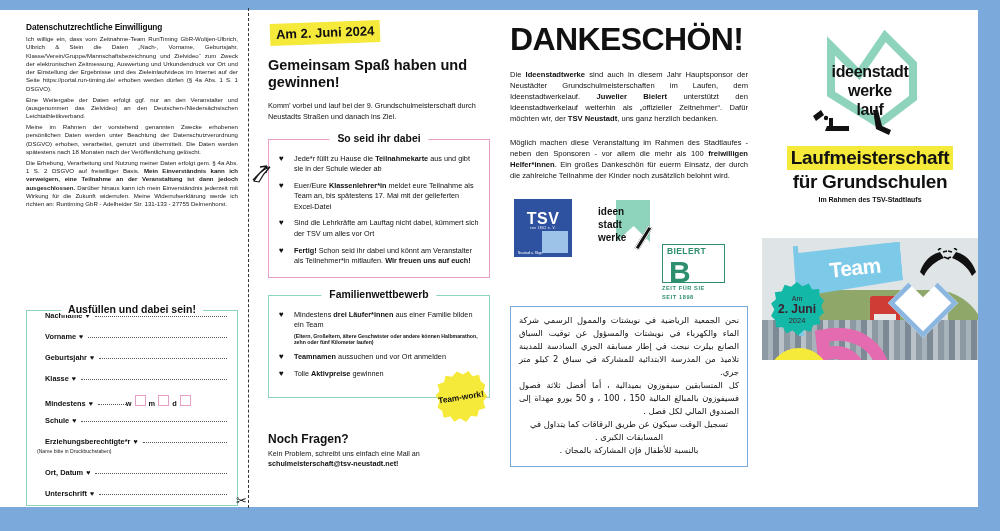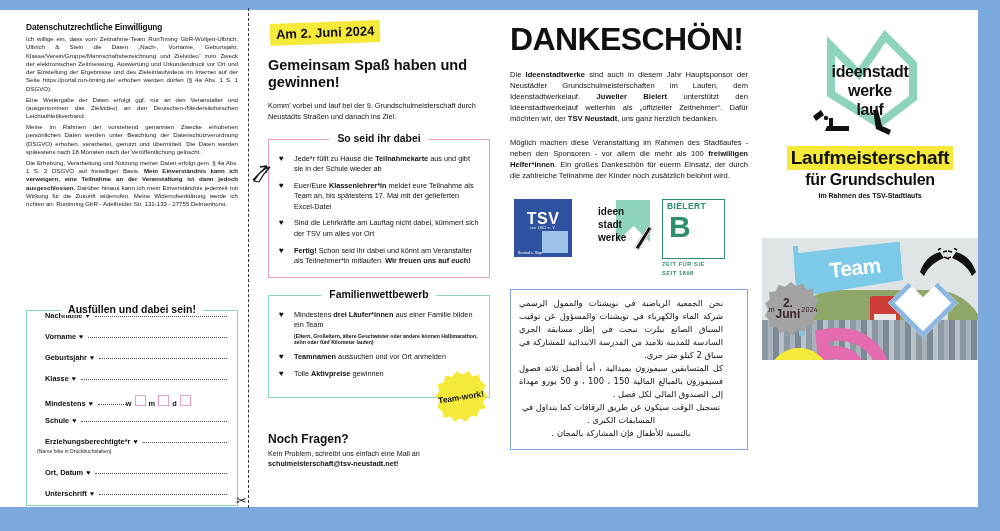--- a/index.html
+++ b/index.html
@@ -102,41 +102,41 @@
   .logo-tsv .sq { position:absolute; right:4px; bottom:4px; width:26px; height:22px; background:#9dc3e8; }
   .logo-tsv .foot { position:absolute; left:4px; bottom:2px; color:#fff; font-size:3.1px; }
 
   .logo-isw { width:62px; height:58px; position:relative; }
   .logo-isw .chev { position:absolute; right:-2px; top:1px; width:34px; height:42px; background:#8ed4bd;
       clip-path: polygon(0 0,100% 0,100% 100%,52% 62%,0 100%); }
   .logo-isw .slash { position:absolute; right:2px; bottom:6px; width:5px; height:26px; background:#111;
       transform:rotate(32deg); border:1.5px solid #fff;}
   .logo-isw .lw { position:absolute; left:12px; top:6px; font-size:10px; font-weight:bold; color:#111; line-height:13px;}
   .logo-biel { width:68px; position:relative; }
-  .logo-biel .inner { border:1.6px solid #2e8f6e; width:63px; height:60px; position:relative; }
+  .logo-biel .inner { border:1.6px solid #2e8f6e; width:63px; height:39px; position:relative;margin-top:45px; }
   .logo-biel .bw { position:absolute; left:4px; top:1px; font-size:8.5px; font-weight:bold; color:#2e8f6e; letter-spacing:0.4px; }
   .logo-biel .bigB { position:absolute; left:6px; top:12px; font-size:30px; font-weight:bold; color:#2e8f6e; line-height:30px; }
   .logo-biel .bsub { font-size:5.6px; font-weight:bold; color:#2e8f6e; letter-spacing:0.6px; line-height:7px; margin-top:2px; }
 
-  .arabic-box { border:1.4px solid #7ba9dc; margin-top:12px; padding:7px 24px 9px 8px; }
+  .arabic-box { border:1.4px solid #7ba9dc; margin-top:5px; padding:7px 8px 9px 8px; }
   .ar { direction:rtl; text-align:justify; font-family:"DejaVu Sans", sans-serif;
         font-size:8.4px; line-height:13px; color:#111; }
   .ar.center { text-align:center; }
 
   
   .col4 { position:absolute; left:762px; top:10px; width:216px; height:350px; background:#fff; overflow:hidden; }
   .isw-big { position:relative; width:150px; height:108px; margin:16px auto 0 auto; }
   .isw-big .chev2 {position:absolute; left:22px; top:2px; width:110px; height:104px;}
   .isw-big .wrd { position:absolute; left:14px; top:36px; width:122px; text-align:center;
       font-size:16px; font-weight:bold; color:#111; line-height:19px; letter-spacing:-0.3px;}
   .isw-big .runner { position:absolute; left:12px; bottom:-2px; width:90px; height:34px;}
 
   .lm-title { margin-top:12px; text-align:center; }
   .lm-1 { display:inline-block; background:#f5e93a; font-size:19px; font-weight:bold; color:#111; padding:1px 4px; letter-spacing:-0.3px;}
-  .lm-2 { font-size:16px; font-weight:bold; color:#111; letter-spacing:-0.3px; margin-top:1px;}
+  .lm-2 { font-size:19px; font-weight:bold; color:#111; letter-spacing:-0.3px; margin-top:1px;}
   .lm-3 { font-size:7px; font-weight:bold; color:#111; margin-top:3px; }
 
   .photo { position:absolute; left:0; top:228px; width:216px; height:269px; overflow:hidden; background:#e7e7e7;}
   .ph-sky { position:absolute; left:0; top:0; width:216px; height:90px; background:#dfe4e6; }
   .ph-green { position:absolute; left:24px; top:52px; width:200px; height:52px; background:#8fa86a; border-radius:60px 60px 0 0;}
   .ph-red { position:absolute; left:108px; top:58px; width:30px; height:44px; background:#cf3b35; border-radius:3px;}
   .ph-redlbl { position:absolute; left:112px; top:76px; width:22px; height:7px; background:#e8e8e8; }
   .ph-van { position:absolute; left:146px; top:66px; width:40px; height:26px; background:#d9dde0; border-radius:3px;}
   .ph-crowd { position:absolute; left:0; top:82px; width:216px; height:66px;
       background:repeating-linear-gradient(90deg,#8d9aa4 0 6px,#a7b2ba 6px 11px,#7d8a95 11px 17px,#b9c2c8 17px 22px);}
@@ -147,22 +147,22 @@
   .runner-g .bib { position:absolute; background:#8dd17f; color:#1a1a1a; font-size:7px;
       font-weight:bold; display:flex; align-items:center; justify-content:center; }
   .runner-g .legs { position:absolute; background:#2b2b33; }
 
   
   .flag { position:absolute; left:36px; top:236px; width:104px; height:46px; background:#7cc9e8;
       clip-path: polygon(0 6%,100% 0,100% 84%,0 100%); transform:rotate(-5deg);}
   .flag-txt { position:absolute; left:48px; top:246px; width:90px; text-align:center;
       font-size:21px; font-weight:bold; color:#fff; transform:rotate(-6deg); letter-spacing:-0.5px;}
   .flagpole { position:absolute; left:34px; top:236px; width:5px; height:90px; background:#7cc9e8; transform:rotate(-4deg);}
-  .date-burst { position:absolute; left:2px; top:272px; width:54px; height:54px; background:#a3a3a3;
-      display:flex; flex-direction:row; align-items:center; justify-content:center; text-align:center;
+  .date-burst { position:absolute; left:8px; top:272px; width:54px; height:54px; background:#14b8a6;
+      display:flex; flex-direction:column; align-items:center; justify-content:center; text-align:center;
       clip-path: polygon(50% 0%,60% 8%,72% 3%,78% 14%,91% 13%,92% 26%,100% 34%,95% 45%,100% 57%,91% 65%,93% 78%,80% 80%,75% 92%,63% 89%,52% 99%,42% 90%,30% 95%,24% 84%,11% 84%,10% 71%,2% 63%,8% 51%,2% 40%,11% 32%,9% 19%,22% 17%,27% 5%,39% 9%);
       color:#3a2230; line-height:11px;}
   .db1 { font-size:7px; } .db2 { font-size:12px; font-weight:bold; } .db3 { font-size:7.5px; }
   .nine-y { position:absolute; left:6px; top:338px; width:62px; height:62px; border:16px solid #f5e93a; border-radius:50%;}
   .nine-p { position:absolute; left:42px; top:318px; width:140px; height:190px; pointer-events:none;}
   .swoosh { position:absolute; left:60px; top:400px; width:160px; height:110px; pointer-events:none; }
   .heart-blue { position:absolute; left:136px; top:268px; width:50px; height:50px;
        border:5px solid #8bb7e0; background:#fff; transform:rotate(-45deg);
        clip-path: polygon(0 0, 58% 0, 58% 42%, 100% 42%, 100% 100%, 0 100%);}
   .heart-white { position:absolute; left:90px; top:452px; width:46px; height:46px;

